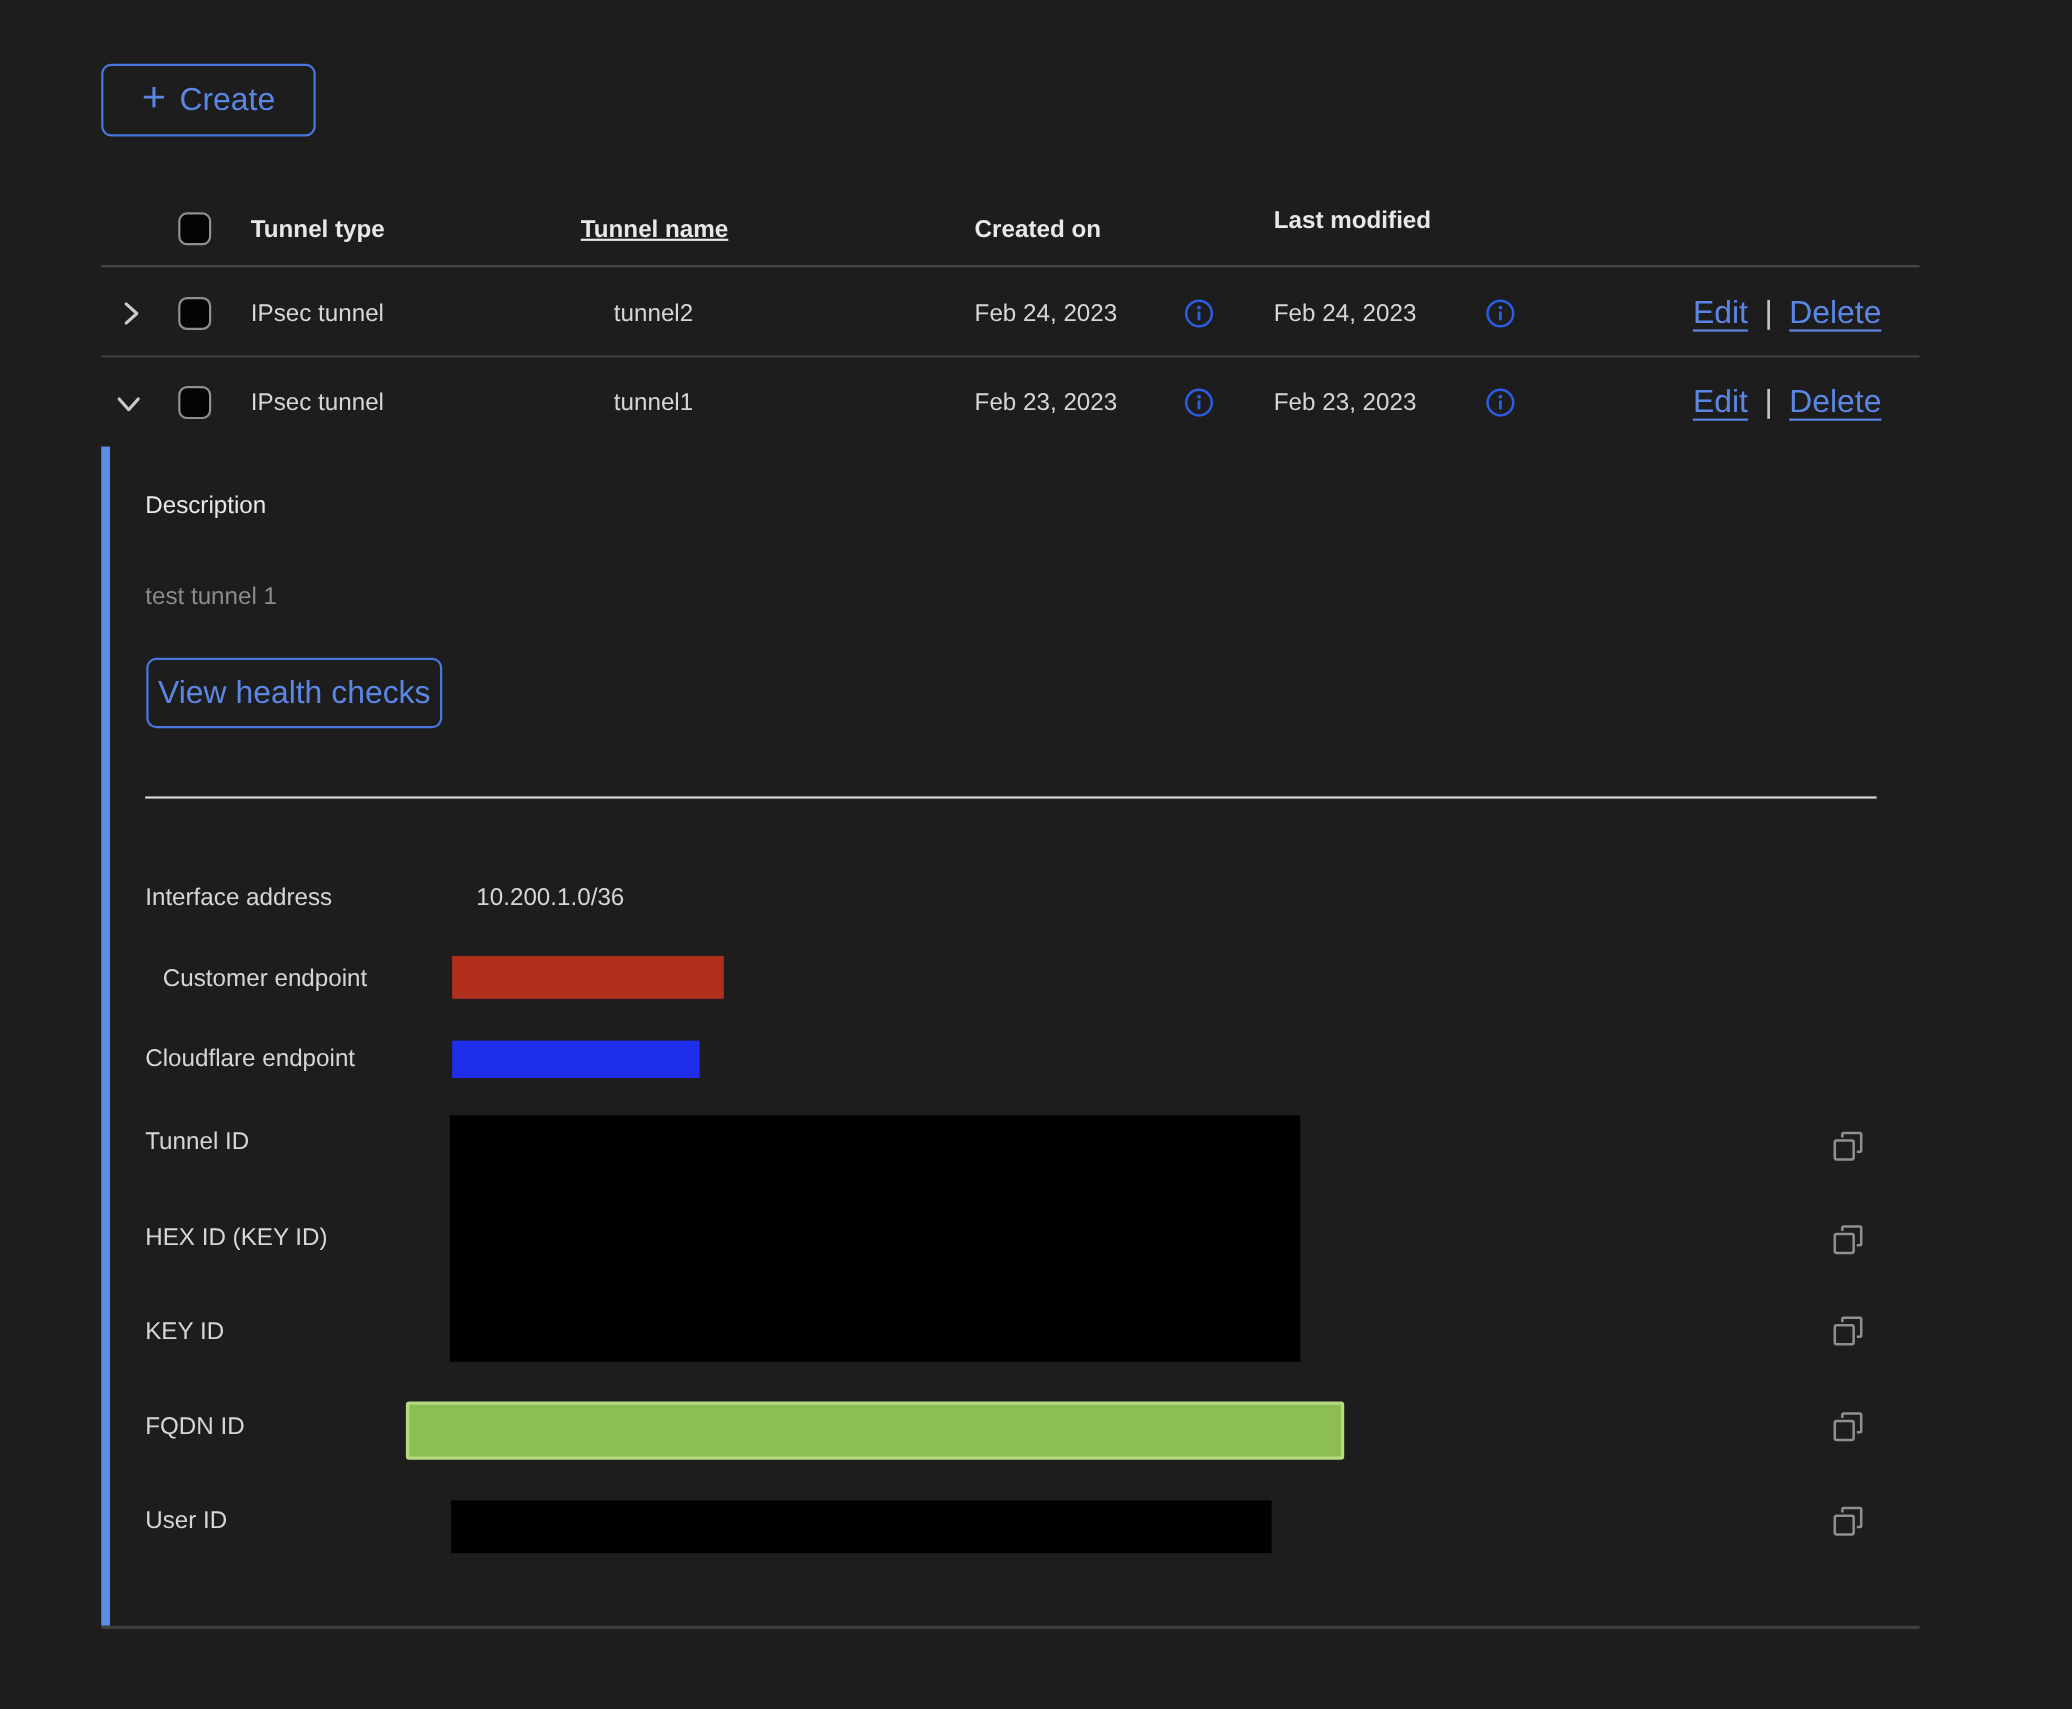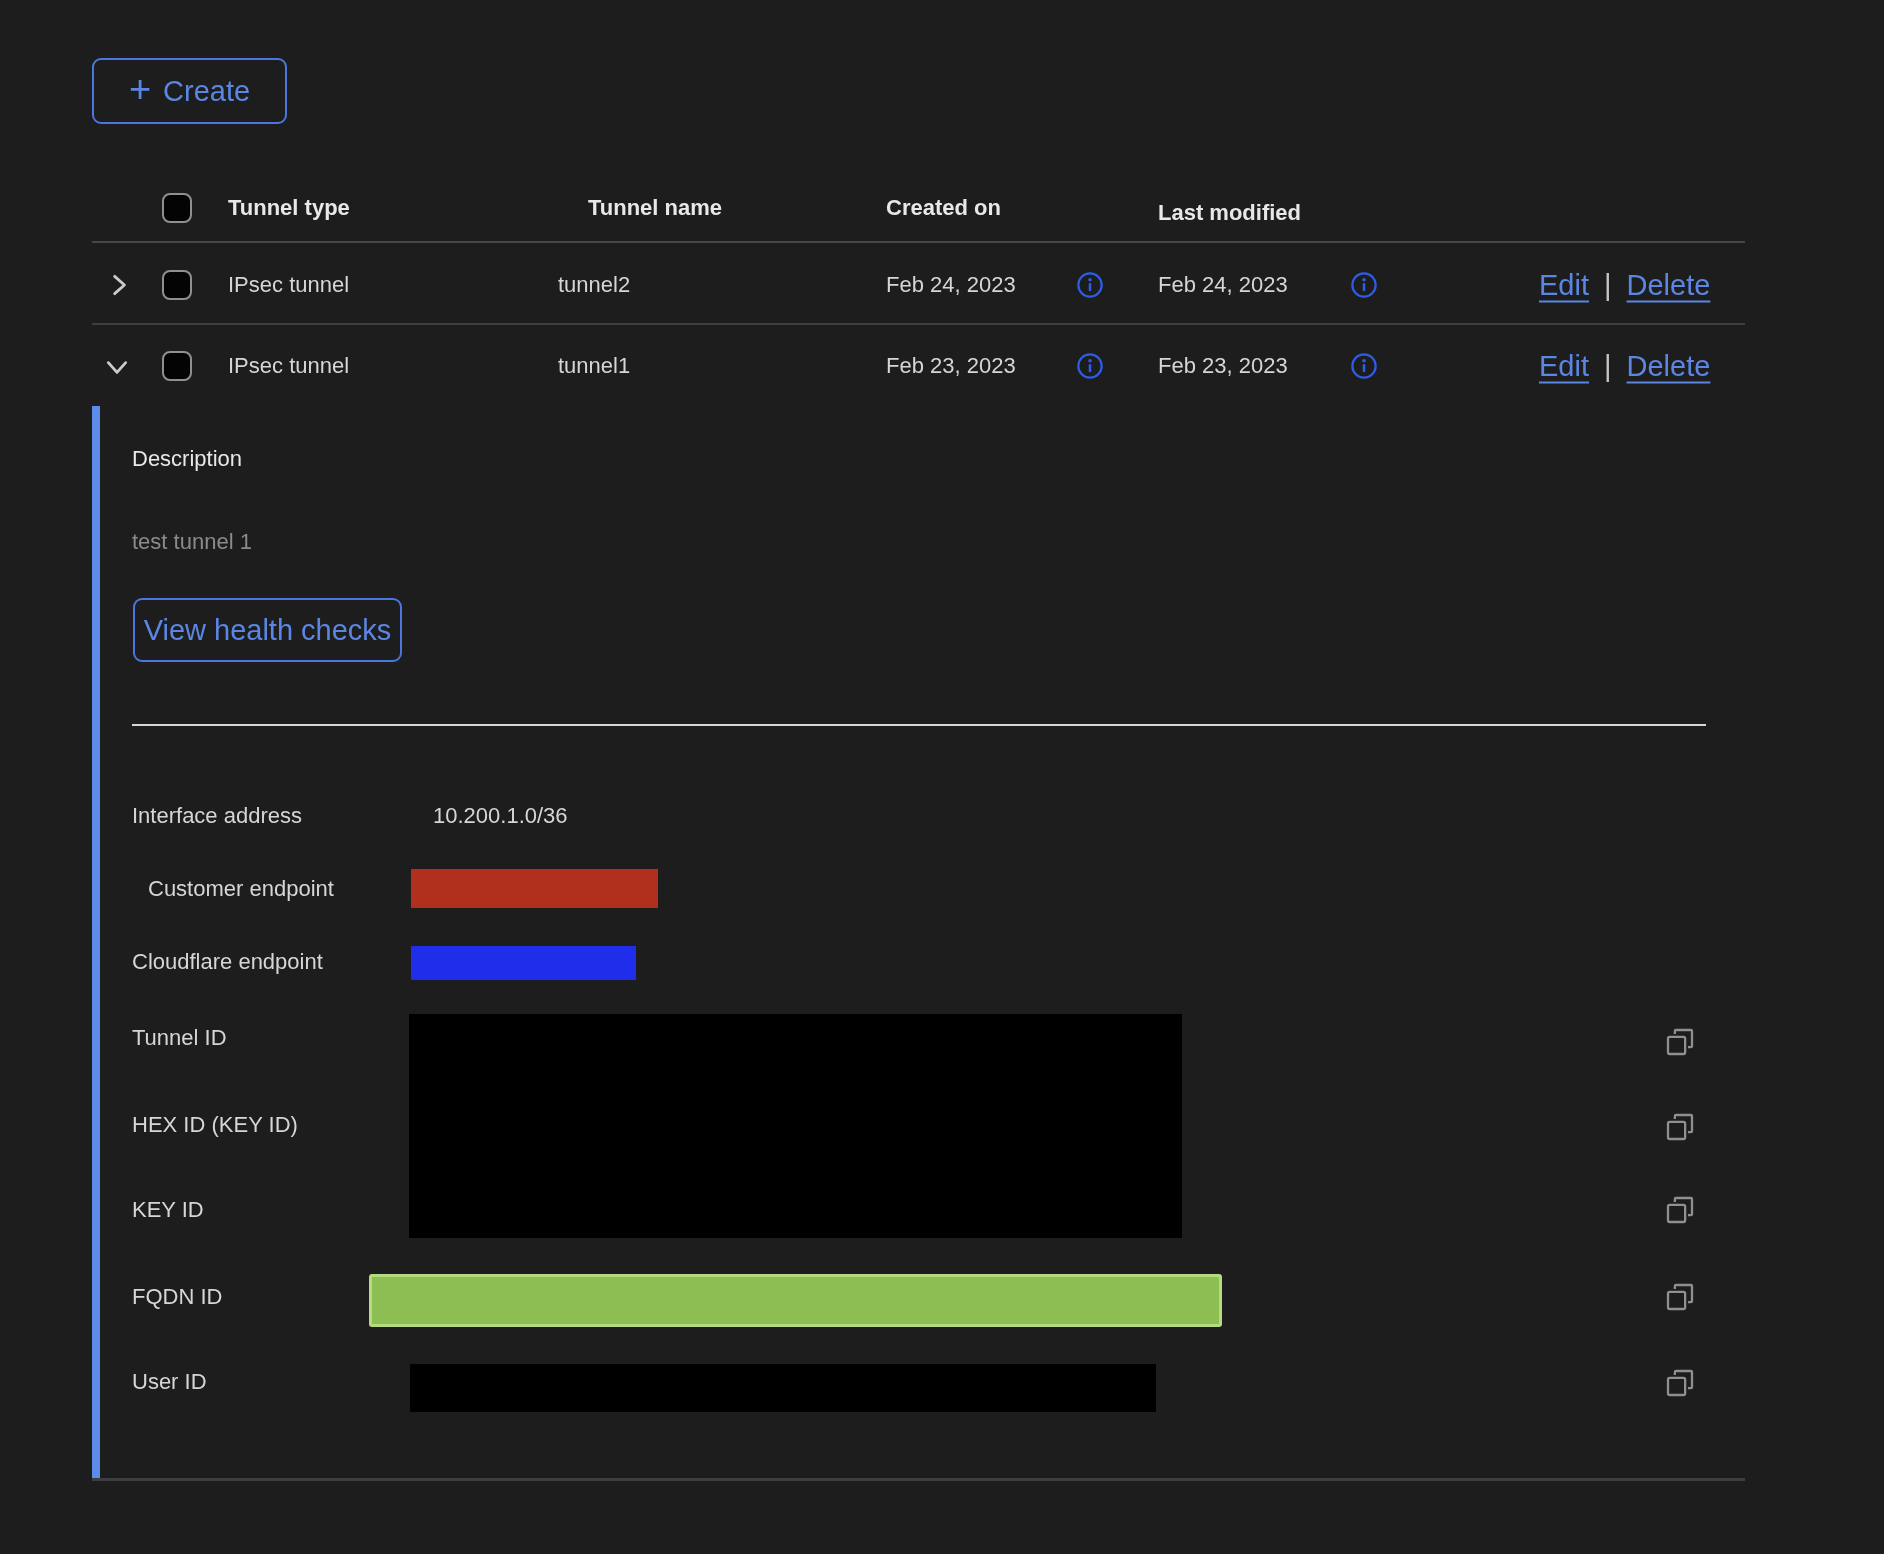--- a/index.html
+++ b/index.html
@@ -53,23 +53,23 @@
 
 <div id="app">
 
   <button class="btn-outline" style="left:92px;top:58px;width:195px;height:66px;">
     <span class="plus">+</span>
     <span>Create</span>
   </button>
 
   <span class="checkbox" style="left:162px;top:193px;"></span>
   <span class="txt hdr" style="left:228px;top:208px;">Tunnel type</span>
-  <span class="txt hdr" style="left:588px;top:208px;">Tunnel name</span>
+  <span class="txt hdr" style="left:528px;top:208px;text-decoration:underline;">Tunnel name</span>
   <span class="txt hdr" style="left:886px;top:208px;">Created on</span>
-  <span class="txt hdr" style="left:1158px;top:213px;">Last modified</span>
+  <span class="txt hdr" style="left:1158px;top:200px;">Last modified</span>
   <div class="divider" style="left:92px;top:241px;width:1653px;background:var(--div-dark);"></div>
 
   <div>
     <span class="chev" style="left:106px;top:272px;">
       <svg viewBox="0 0 24 24" width="26" height="26">
           <polyline points="8,4 17,12 8,20" fill="none" stroke="#cbcbcb" stroke-width="2.6" stroke-linecap="round" stroke-linejoin="round"></polyline>
         </svg>
     </span>
     <span class="checkbox" style="left:162px;top:270px;"></span>
     <span class="txt" style="left:228px;top:285px;">IPsec tunnel</span>

